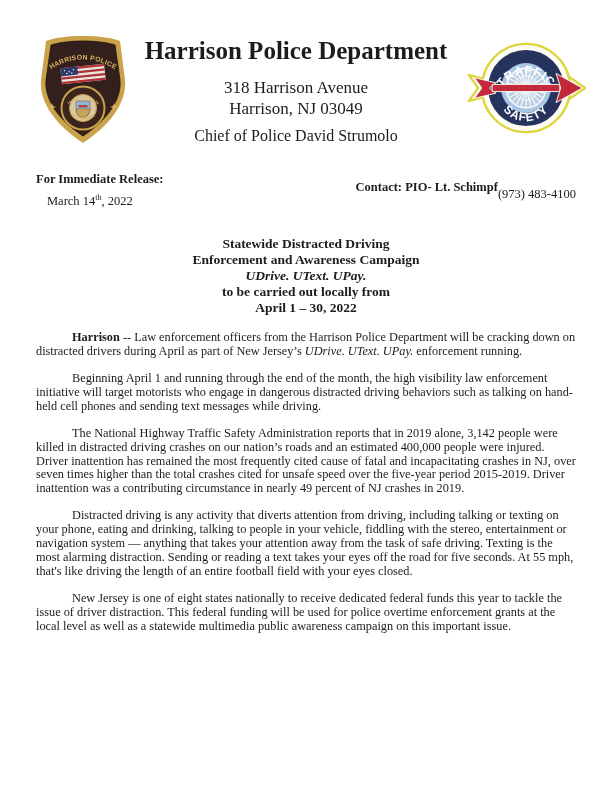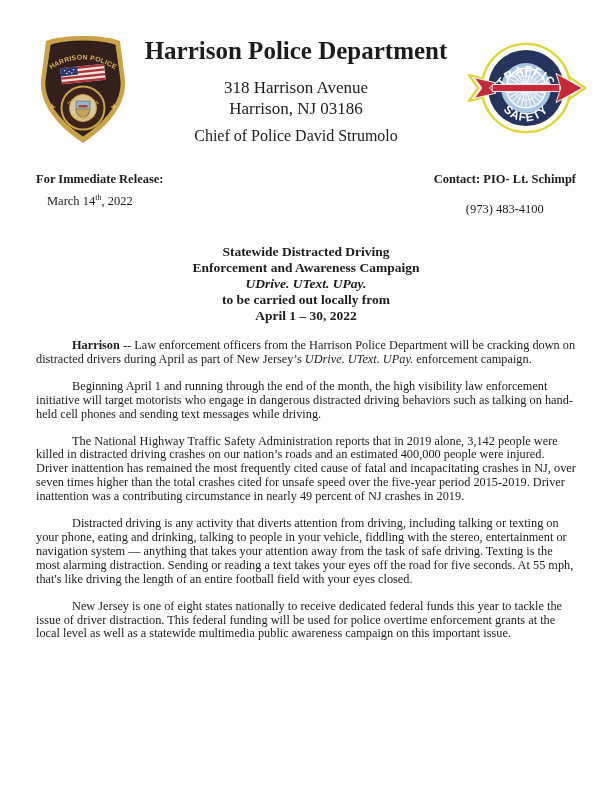--- a/index.html
+++ b/index.html
@@ -39,21 +39,21 @@
   .release-row {
     display: flex;
     justify-content: space-between;
     align-items: flex-start;
     padding: 21px 36px 0 36px;
   }
   .release-left { text-align: left; }
   .release-label { font-size: 12.5px; font-weight: bold; }
   .release-date { font-size: 12.5px; margin-top: 6px; padding-left: 11px; }
   .release-date sup { font-size: 8px; }
-  .release-right { display: flex; flex-direction: column; align-items: center; }
+  .release-right { display: flex; flex-direction: row; align-items: center; }
   .contact-label { font-size: 12.5px; font-weight: bold; }
   .contact-phone { font-size: 12.5px; margin-top: 15px; }
 
   
   .campaign {
     margin-top: 27px;
     text-align: center;
     font-size: 13.5px;
     font-weight: bold;
     line-height: 16px;
@@ -121,21 +121,21 @@
           <text font-family="'Liberation Sans', sans-serif" font-size="4.2" font-weight="bold" fill="#d9b45c">
             <textPath href="#seal-bot" startOffset="50%" text-anchor="middle">NEW JERSEY</textPath>
           </text>
         </g>
       </svg>
     </div>
 
     <div class="header-center">
       <h1 class="dept-title">Harrison Police Department</h1>
       <div class="addr-line">318 Harrison Avenue</div>
-      <div class="addr-line">Harrison, NJ 03186</div>
+      <div class="addr-line">Harrison, NJ 03049</div>
       <div class="chief-line">Chief of Police David Strumolo</div>
     </div>
 
     <div class="logo-wrap">
       <svg width="124" height="110" viewBox="0 0 132 116">
         <g stroke="#ddd63e" stroke-width="2.5" fill="#fdfcf5" stroke-linejoin="round">
           <path d="M5,44 L30,51 L21,58 L30,65 L5,72 L15,58 Z"></path>
           <path d="M96,35 L129,58 L96,81 L103,58 Z"></path>
           <circle cx="66" cy="58" r="47"></circle>
         </g>
@@ -204,20 +204,20 @@
 
   <div class="campaign">
     <div>Statewide Distracted Driving</div>
     <div>Enforcement and Awareness Campaign</div>
     <div class="italic">UDrive. UText. UPay.</div>
     <div>to be carried out locally from</div>
     <div>April 1 – 30, 2022</div>
   </div>
 
   <div class="body-text">
-    <p><span class="bold">Harrison</span><span> -- Law enforcement officers from the Harrison Police Department will be cracking down on distracted drivers during April as part of New Jersey’s </span><span class="ital">UDrive. UText. UPay.</span><span> enforcement campaign.</span></p>
+    <p><span class="bold">Harrison</span><span> -- Law enforcement officers from the Harrison Police Department will be cracking down on distracted drivers during April as part of New Jersey’s </span><span class="ital">UDrive. UText. UPay.</span><span> enforcement running.</span></p>
     <p>Beginning April 1 and running through the end of the month, the high visibility law enforcement initiative will target motorists who engage in dangerous distracted driving behaviors such as talking on hand-held cell phones and sending text messages while driving.</p>
     <p>The National Highway Traffic Safety Administration reports that in 2019 alone, 3,142 people were killed in distracted driving crashes on our nation’s roads and an estimated 400,000 people were injured. Driver inattention has remained the most frequently cited cause of fatal and incapacitating crashes in NJ, over seven times higher than the total crashes cited for unsafe speed over the five-year period 2015-2019. Driver inattention was a contributing circumstance in nearly 49 percent of NJ crashes in 2019.</p>
     <p>Distracted driving is any activity that diverts attention from driving, including talking or texting on your phone, eating and drinking, talking to people in your vehicle, fiddling with the stereo, entertainment or navigation system — anything that takes your attention away from the task of safe driving. Texting is the most alarming distraction. Sending or reading a text takes your eyes off the road for five seconds. At 55 mph, that's like driving the length of an entire football field with your eyes closed.</p>
     <p>New Jersey is one of eight states nationally to receive dedicated federal funds this year to tackle the issue of driver distraction. This federal funding will be used for police overtime enforcement grants at the local level as well as a statewide multimedia public awareness campaign on this important issue.</p>
   </div>
 
 </div>
 
 </body></html>

